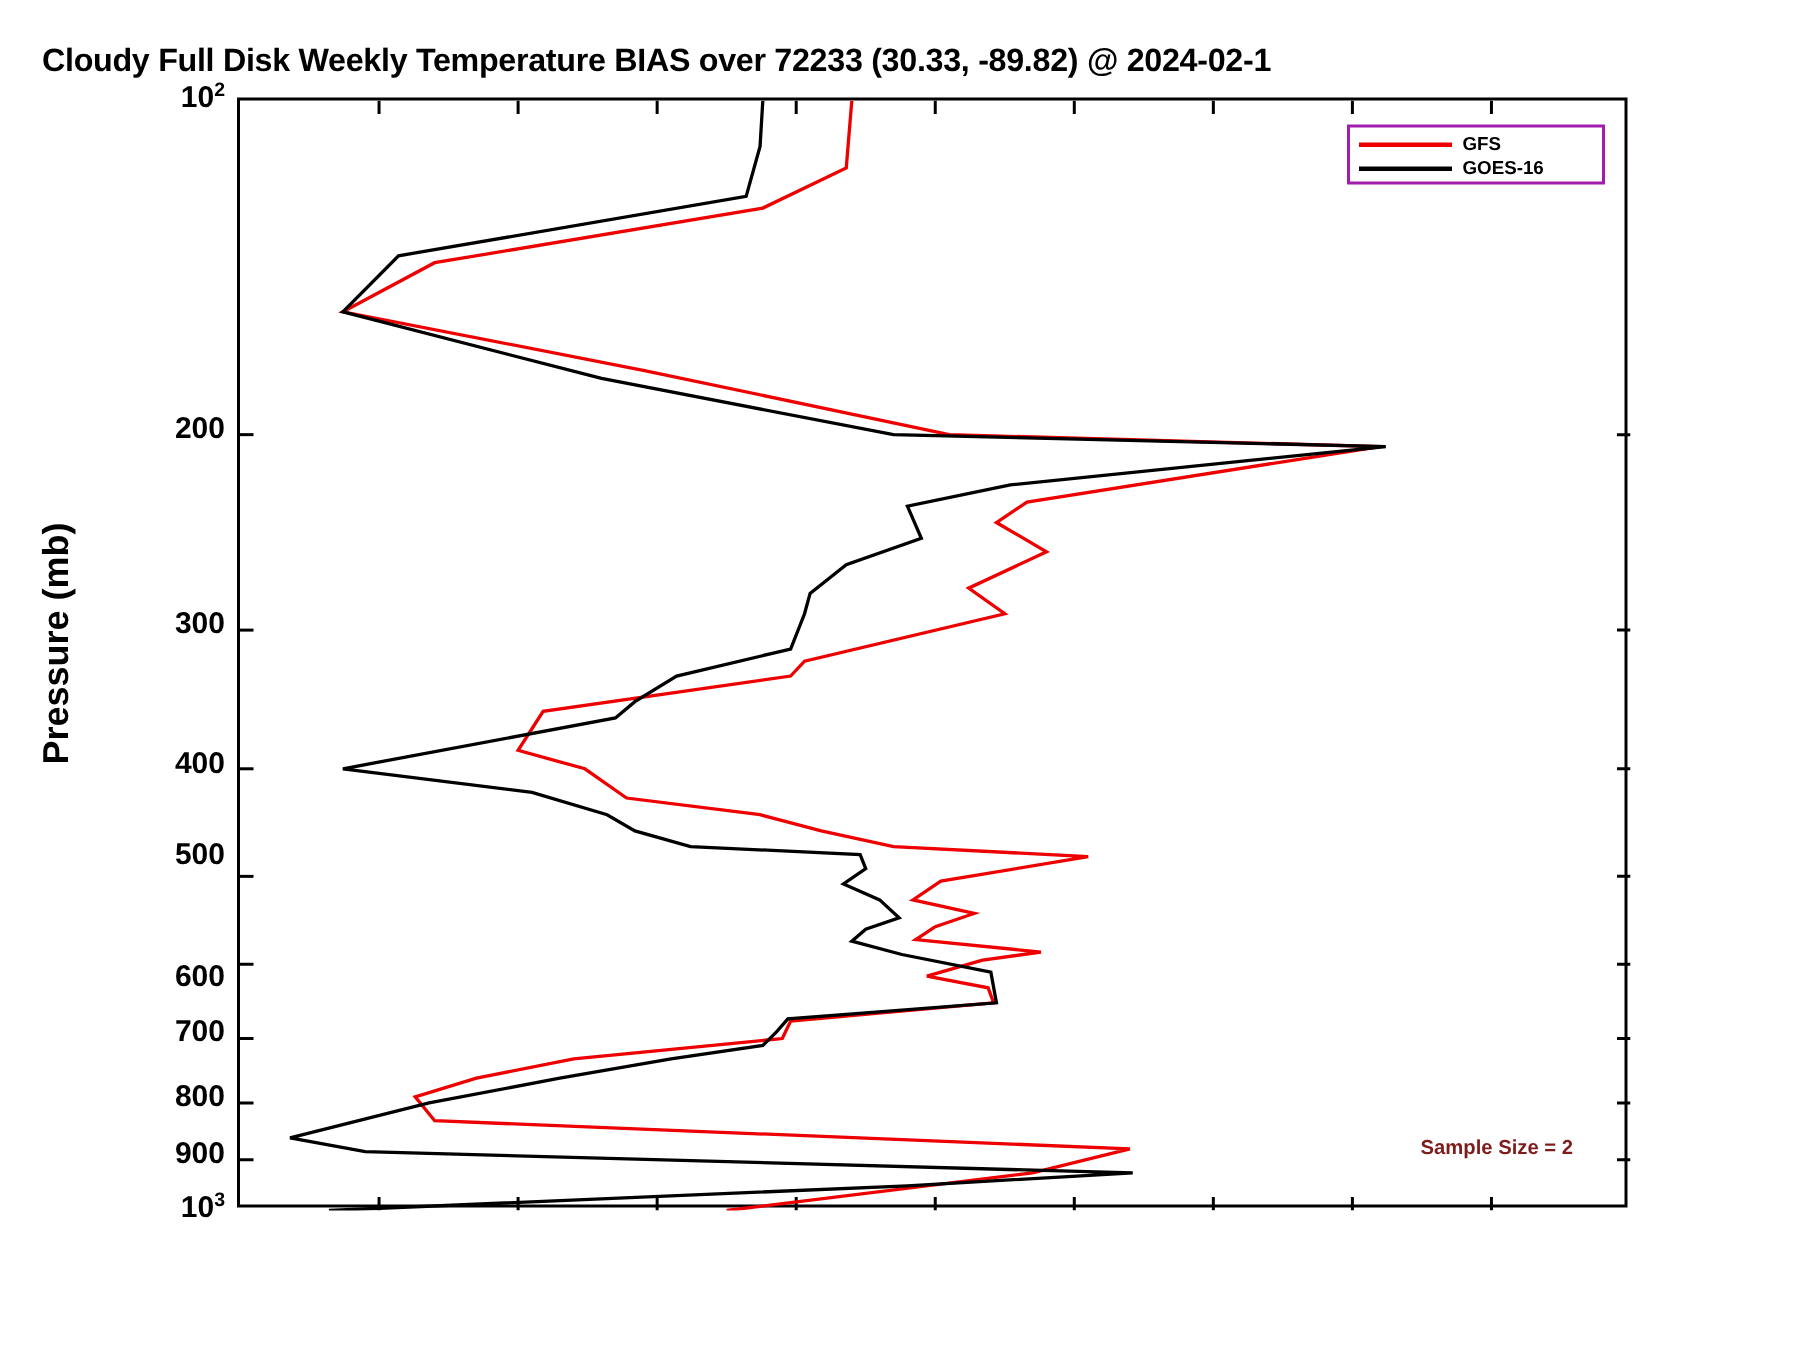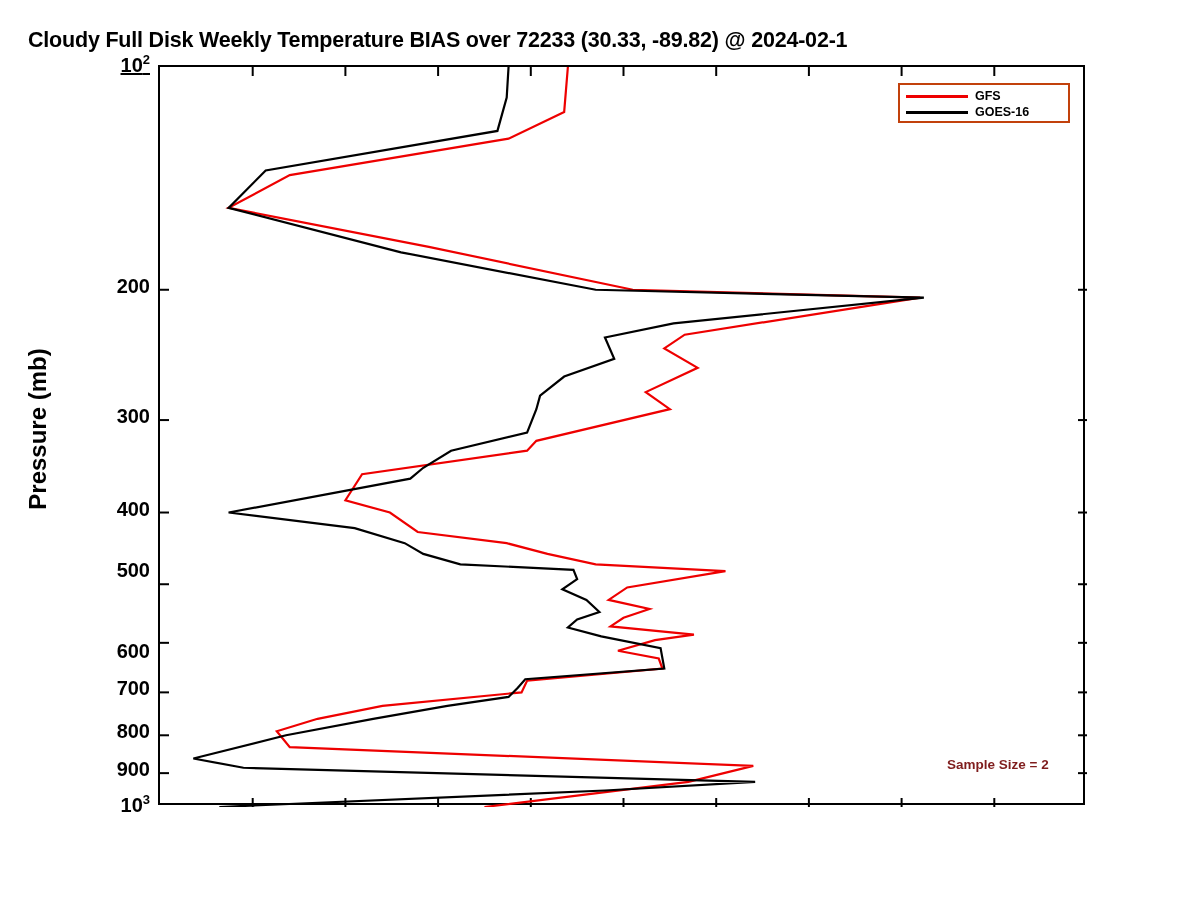--- a/index.html
+++ b/index.html
@@ -105,21 +105,21 @@
     transform: rotate(-90deg);
     transform-origin: center center;
     font-family: "Liberation Sans", sans-serif;
   }
   #legend-box {
     position: absolute;
     left: 898px;
     top: 83px;
     width: 172px;
     height: 40px;
-    border: 2px solid #c2410c;
+    border: 2px solid #a21caf;
     background: #ffffff;
     box-sizing: border-box;
     padding: 3px 6px;
   }
   .legend-row {
     display: flex;
     align-items: center;
     height: 16px;
   }
   .legend-swatch {
@@ -155,21 +155,21 @@
 </head>
 <body>
 
 <div id="figure">
 
   <div id="chart-title">Cloudy Full Disk Weekly Temperature BIAS over 72233 (30.33, -89.82) @ 2024-02-1</div>
 
   <div id="y-axis-label">Pressure (mb)</div>
 
   <div id="y-tick-labels">
-      <div class="y-tick-label" style="top: 52px; text-decoration: underline;">10<span class="sup">2</span></div>
+      <div class="y-tick-label" style="top: 52px;">10<span class="sup">2</span></div>
       <div class="y-tick-label" style="top: 274.762px;">200</div>
       <div class="y-tick-label" style="top: 405.07px;">300</div>
       <div class="y-tick-label" style="top: 497.524px;">400</div>
       <div class="y-tick-label" style="top: 559px;">500</div>
       <div class="y-tick-label" style="top: 627.832px; margin-top: 12px;">600</div>
       <div class="y-tick-label" style="top: 677.373px;">700</div>
       <div class="y-tick-label" style="top: 720.287px;">800</div>
       <div class="y-tick-label" style="top: 758.139px;">900</div>
       <div class="y-tick-label" style="top: 792px;">10<span class="sup">3</span></div>
     </div>

